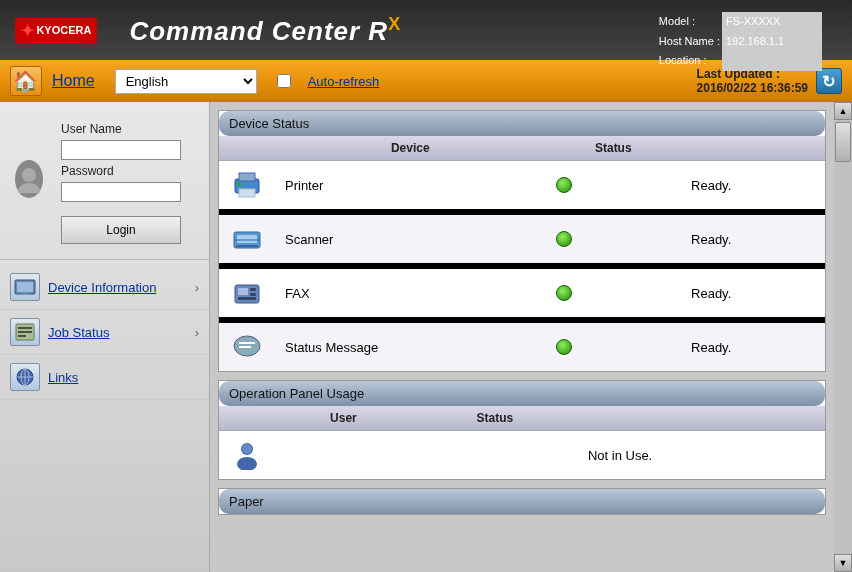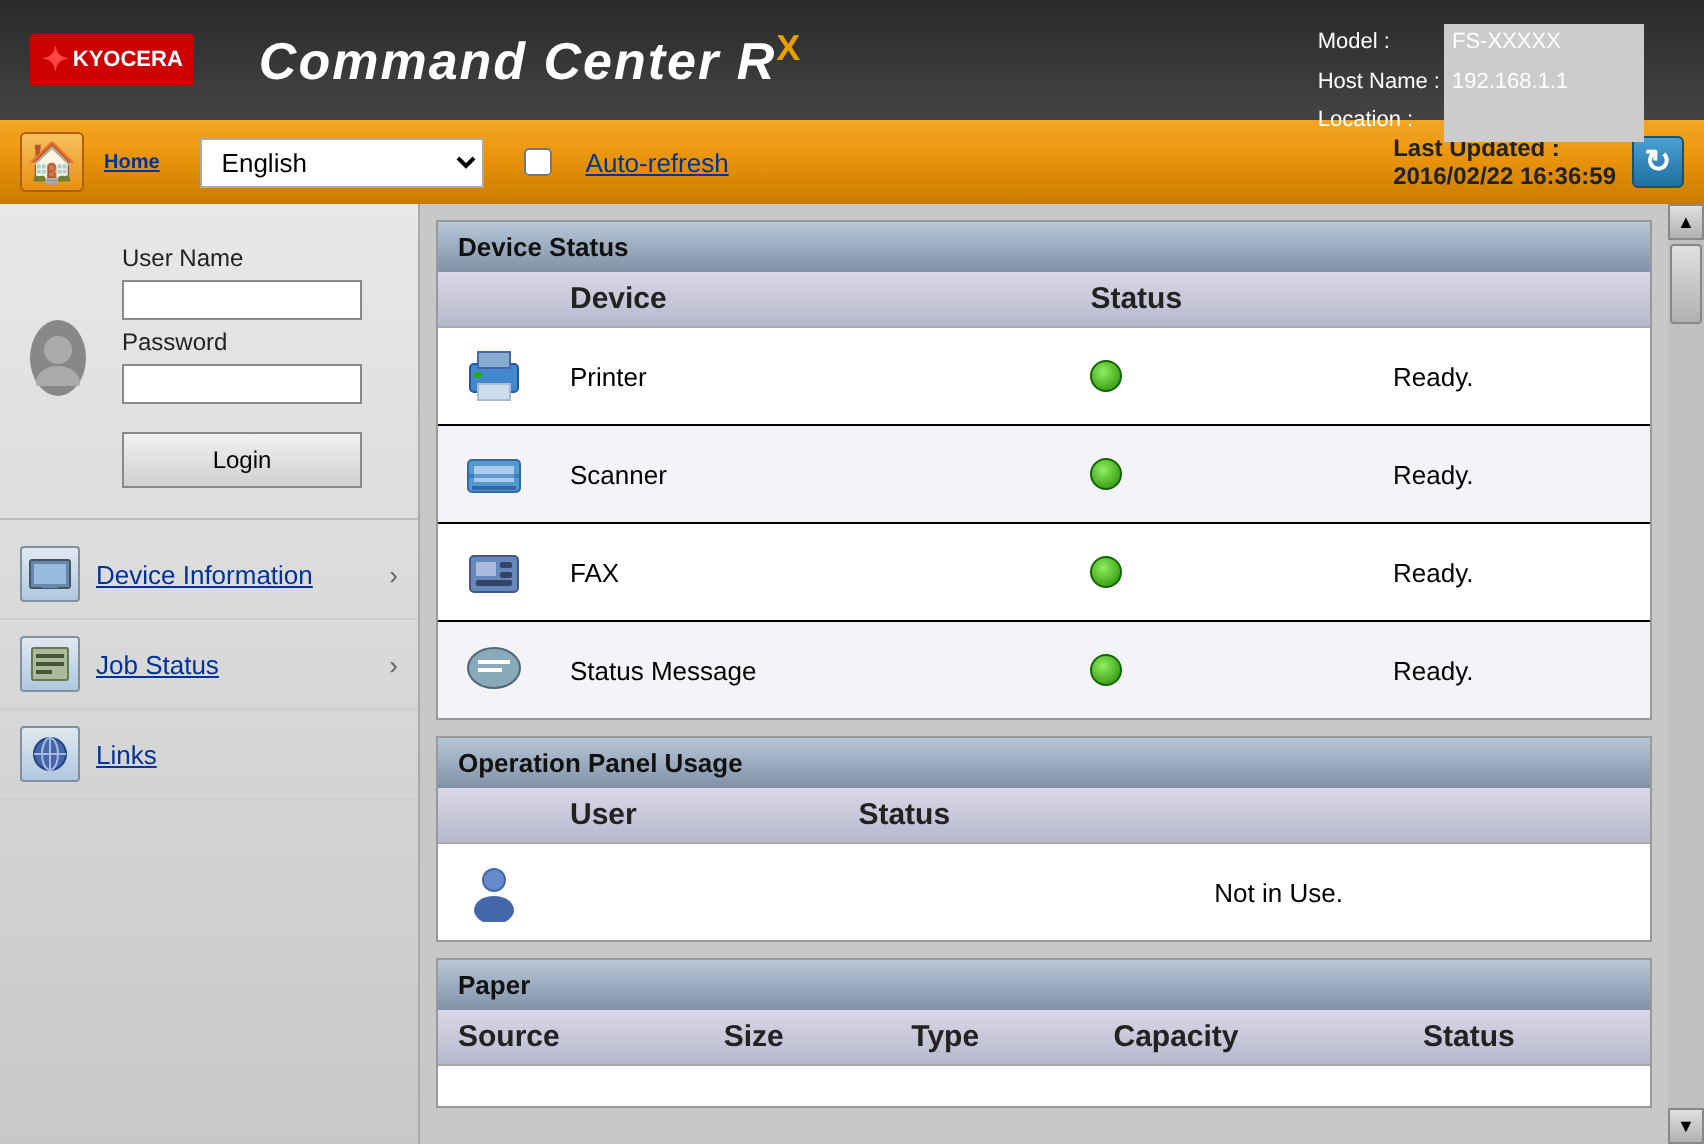--- a/index.html
+++ b/index.html
@@ -63,22 +63,22 @@
       align-items: center;
       padding: 0 10px;
       gap: 10px;
     }
     #home-link {
       display: flex;
       align-items: flex-end;
       gap: 6px;
       color: #003399;
       text-decoration: underline;
-      font-weight: bold;
-      font-size: 10px;
+      font-weight: normal;
+      font-size: 16px;
     }
     #home-icon-wrap {
       width: 32px;
       height: 30px;
       background: linear-gradient(180deg, #f8c060 0%, #e89010 100%);
       border: 1px solid #b06000;
       border-radius: 3px;
       display: flex;
       align-items: center;
       justify-content: center;
@@ -197,40 +197,41 @@
       padding: 8px;
     }
     .section-block {
       background: white;
       border: 1px solid #999;
       margin-bottom: 8px;
     }
     .section-header {
       background: linear-gradient(180deg, #b8c8d8 0%, #8090a8 100%);
       padding: 5px 10px;
-      font-weight: bold;
+      font-weight: normal;
       font-size: 13px;
       color: #111;
+      border-radius: 10px;
     }
     .section-table {
       width: 100%;
       border-collapse: collapse;
     }
     .section-table th {
       background: linear-gradient(180deg, #d8d8e8 0%, #b8b8cc 100%);
       padding: 5px 10px;
-      text-align: left;
+      text-align: center;
       font-weight: bold;
-      font-size: 15px;
+      font-size: 12px;
       border-bottom: 1px solid #aaa;
       color: #222;
     }
     .section-table td {
       padding: 6px 10px;
-      border-bottom: 1px solid #000000;
+      border-bottom: 6px solid #000000;
       font-size: 13px;
       vertical-align: middle;
     }
     .section-table tr:last-child td { border-bottom: none; }
     .section-table tr:nth-child(even) td { background: #f4f4f8; }
     .status-dot {
       width: 16px;
       height: 16px;
       border-radius: 50%;
       background: radial-gradient(circle at 40% 35%, #90ee60, #228800);
@@ -534,36 +535,20 @@
             <td>Not in Use.</td>
           </tr>
         </tbody>
       </table>
     </div>
 
     <div class="section-block">
       <div class="section-header">
         <span>Paper</span>
       </div>
-      <table class="section-table">
-        <thead>
-          <tr>
-            <th>Source</th>
-            <th>Size</th>
-            <th>Type</th>
-            <th>Capacity</th>
-            <th>Status</th>
-          </tr>
-        </thead>
-        <tbody>
-          <tr>
-            <td colspan="5" style="height:20px;"></td>
-          </tr>
-        </tbody>
-      </table>
     </div>
 
   </div>
 
   <div id="scrollbar-track">
     <div id="scroll-up-btn">▲</div>
     <div id="scroll-thumb"></div>
     <div id="scroll-down-btn" style="margin-top:auto;">▼</div>
   </div>
 </div>

